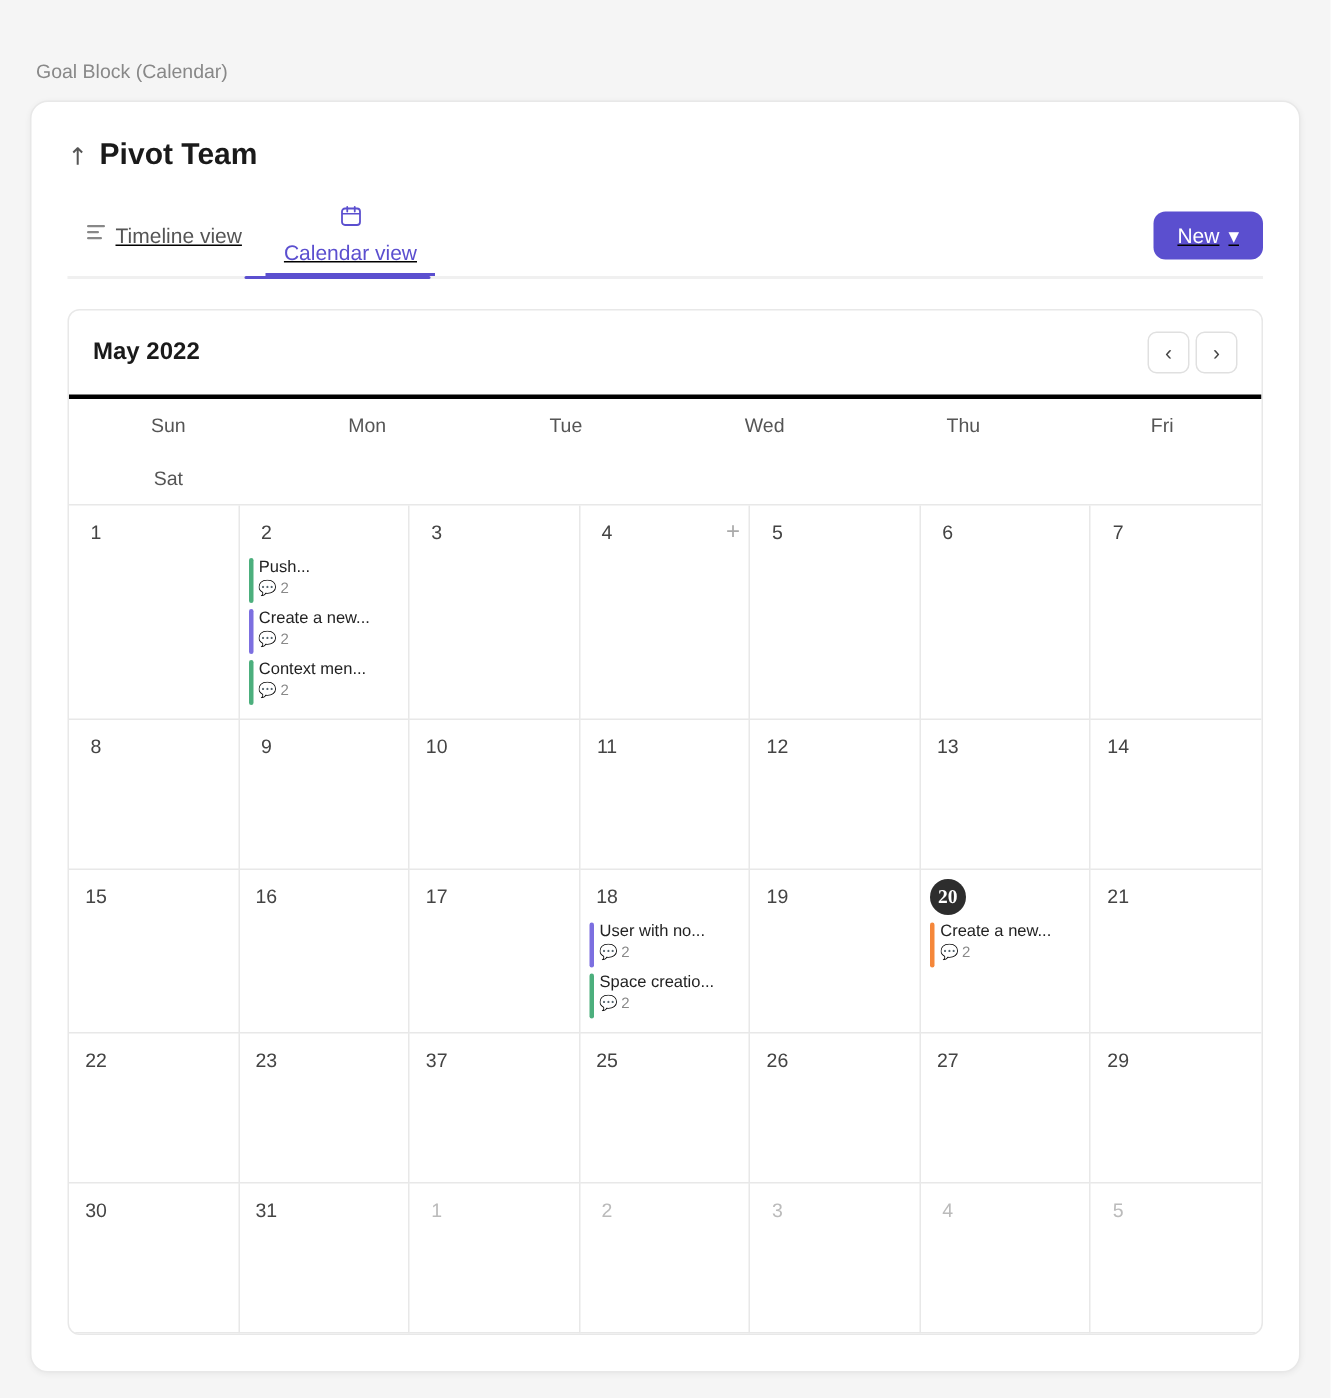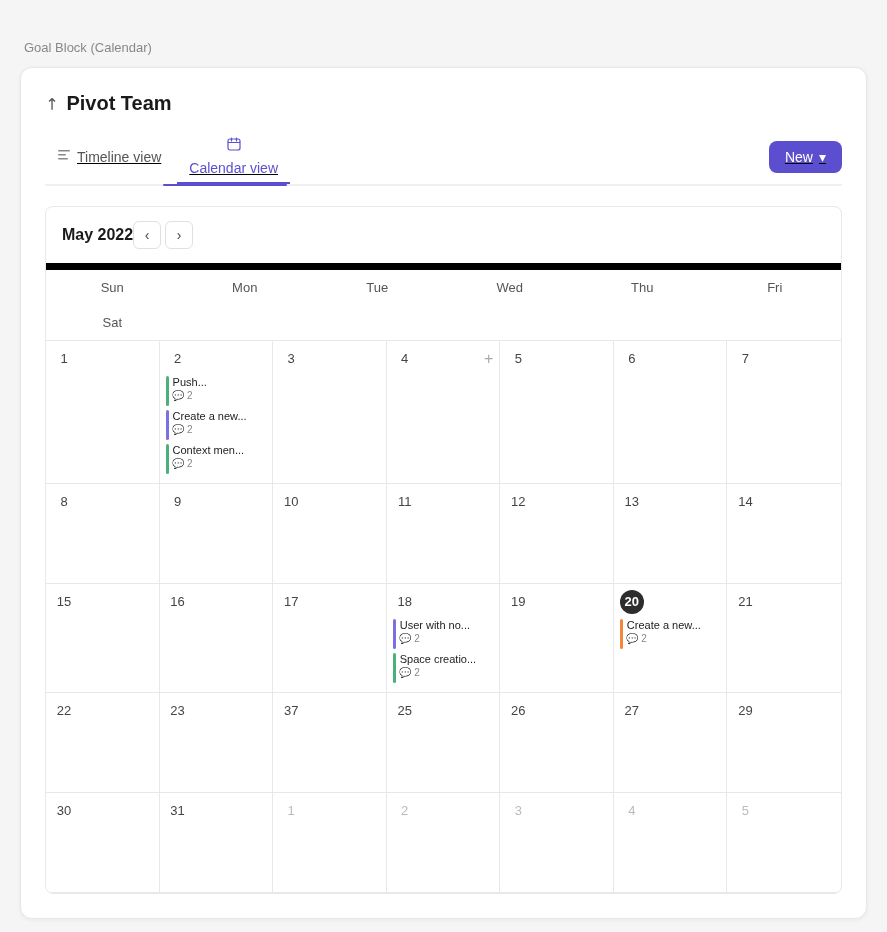--- a/index.html
+++ b/index.html
@@ -99,22 +99,23 @@
       font-family: inherit;
     }
     .calendar-container {
       border: 1px solid #e8e8e8;
       border-radius: 8px;
       overflow: hidden;
     }
     .calendar-header {
       display: flex;
       align-items: center;
+      justify-content: space-between;
       padding: 14px 16px;
-      border-bottom: 7px solid #000000;
+      border-bottom: 3px solid #000000;
     }
     .month-title {
       font-size: 16px;
       font-weight: 600;
       color: #1a1a1a;
     }
     .nav-btns {
       display: flex;
       gap: 4px;
     }
@@ -174,20 +175,21 @@
       width: 24px;
       height: 24px;
       border-radius: 50%;
       text-align: center;
       line-height: 24px;
     }
     .date-num .num.today {
       background: #2d2d2d;
       color: #fff;
       font-weight: 600;
+      font-family: Liberation Serif, serif;
     }
     .add-icon {
       color: #aaa;
       font-size: 16px;
       cursor: pointer;
       visibility: hidden;
     }
     .event {
       display: flex;
       align-items: flex-start;

